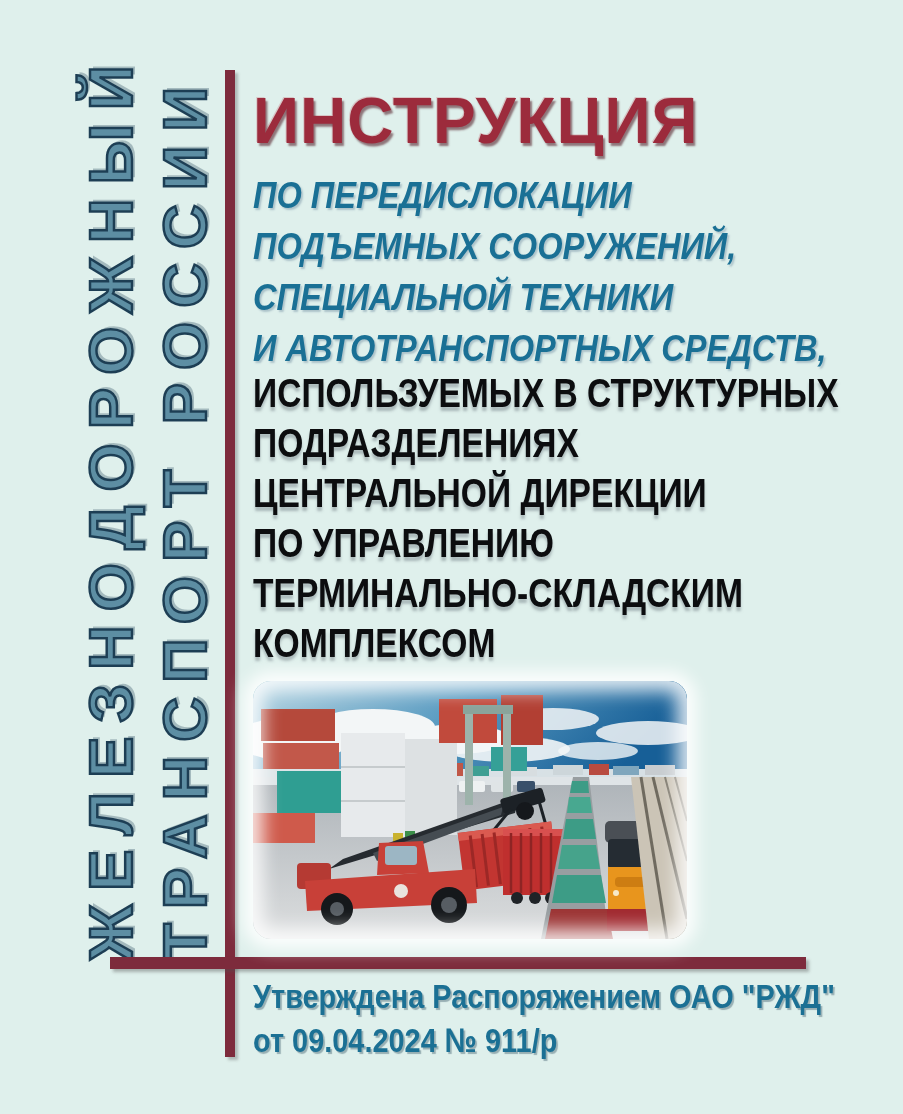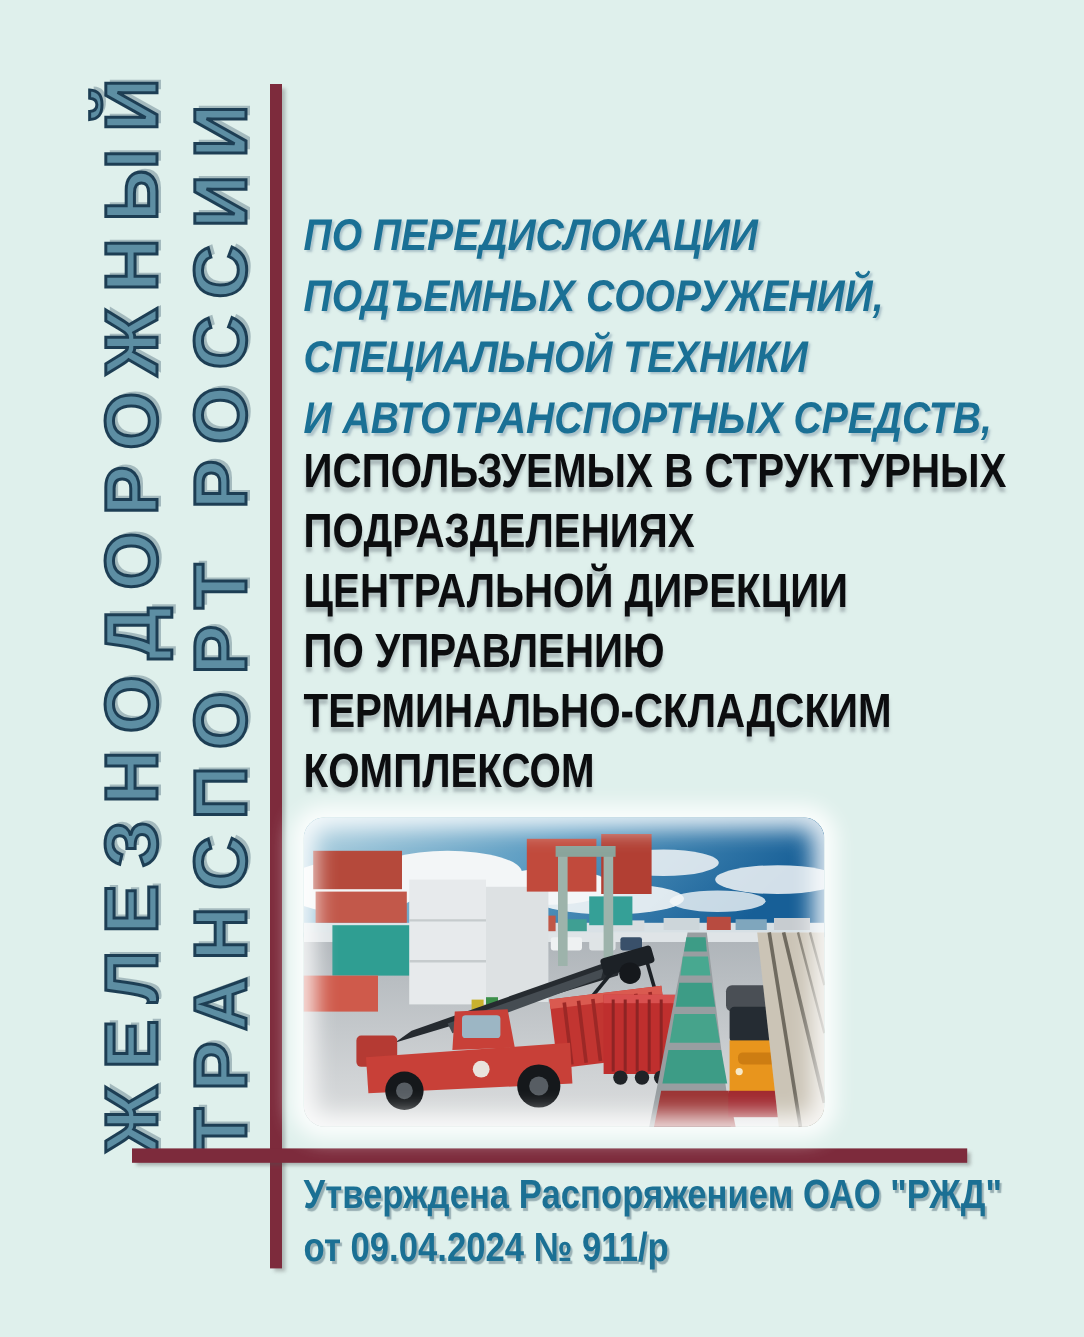--- a/index.html
+++ b/index.html
@@ -119,20 +119,21 @@
 <div class="cover">
 
   <div class="vertical-banner">
     <div class="vline">ЖЕЛЕЗНОДОРОЖНЫЙ</div>
     <div class="vline">ТРАНСПОРТ РОССИИ</div>
   </div>
 
   <div class="rule-vertical"></div>
   <div class="rule-horizontal"></div>
 
+  <div class="title">ИНСТРУКЦИЯ</div>
 
   <div class="subtitle">
     <div class="sline">ПО ПЕРЕДИСЛОКАЦИИ</div>
     <div class="sline">ПОДЪЕМНЫХ СООРУЖЕНИЙ,</div>
     <div class="sline">СПЕЦИАЛЬНОЙ ТЕХНИКИ</div>
     <div class="sline">И АВТОТРАНСПОРТНЫХ СРЕДСТВ,</div>
   </div>
 
   <div class="body-block">
     <div class="bline">ИСПОЛЬЗУЕМЫХ В СТРУКТУРНЫХ</div>

